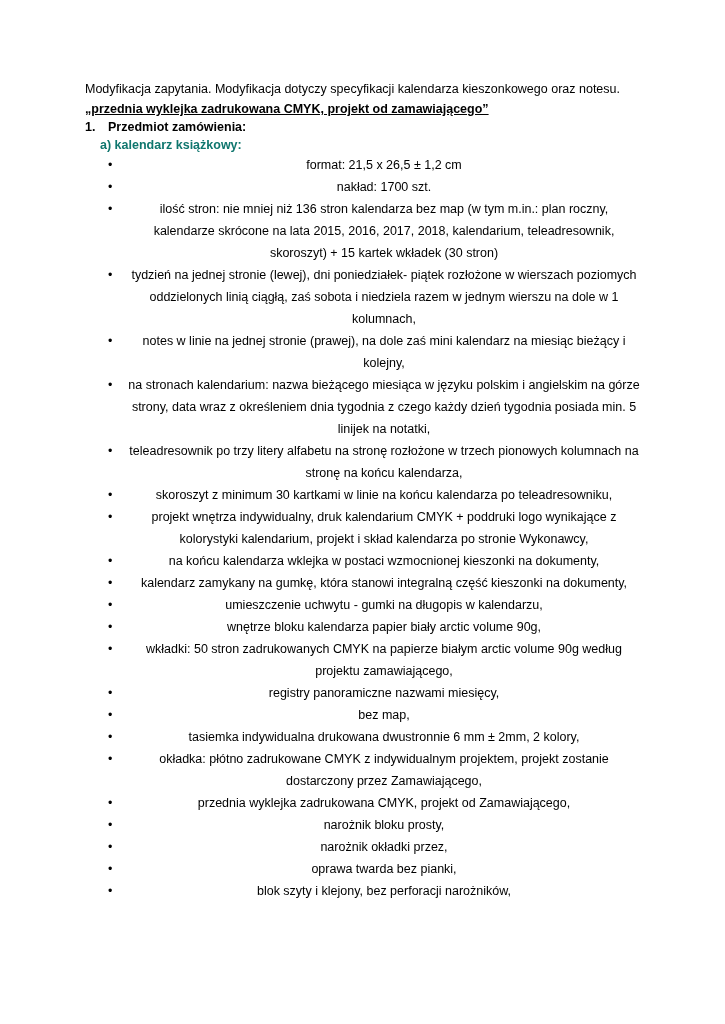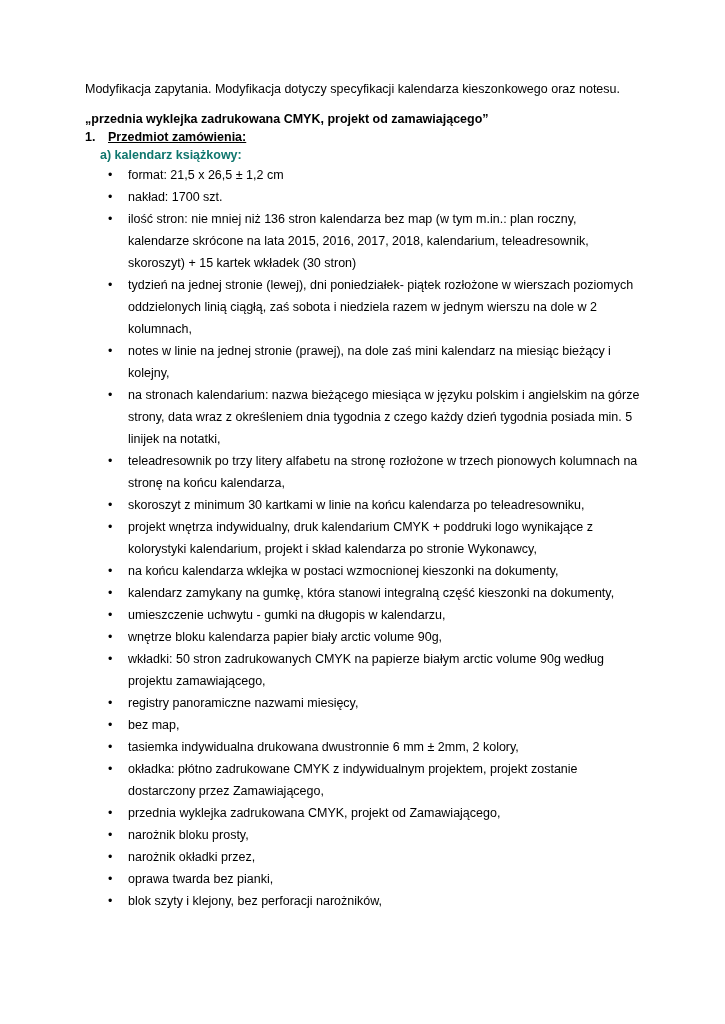--- a/index.html
+++ b/index.html
@@ -17,56 +17,57 @@
     font-family: "Liberation Sans", sans-serif;
     font-size: 12.5px;
     color: #000000;
     overflow: hidden;
   }
   .line {
     margin: 0;
     line-height: 18px;
   }
   .spaced {
-    margin-top: 12px;
+    margin-top: 2px;
+    text-decoration: underline;
   }
   .bold {
     font-weight: bold;
   }
   .section-heading {
     display: flex;
     line-height: 18px;
     font-weight: bold;
   }
   .sec-num {
     width: 23px;
     flex: 0 0 23px;
   }
   .sec-title {
-    text-decoration: underline;
   }
   .subsection {
     margin: 0 0 0 15px;
     line-height: 18px;
     font-weight: bold;
     color: #0f766e;
   }
   .bullets {
     margin-left: 23px;
   }
   .bullet-item {
     display: flex;
     line-height: 22px;
   }
   .bullet-glyph {
     flex: 0 0 20px;
     width: 20px;
   }
   .bullet-text {
     flex: 1;
+    text-align: center;
   }
 </style>
 </head>
 <body>
 
 <div class="page">
 
   <p class="line">Modyfikacja zapytania. Modyfikacja dotyczy specyfikacji kalendarza kieszonkowego oraz notesu.</p>
 
   <p class="line bold spaced">„przednia wyklejka zadrukowana CMYK, projekt od zamawiającego”</p>
@@ -92,21 +93,21 @@
         <span class="bullet-text">nakład: 1700 szt.</span>
       </div>
 
       <div class="bullet-item">
         <span class="bullet-glyph">•</span>
         <span class="bullet-text">ilość stron: nie mniej niż 136 stron kalendarza bez map (w tym m.in.: plan roczny, kalendarze skrócone na lata 2015, 2016, 2017, 2018, kalendarium, teleadresownik, skoroszyt) + 15 kartek wkładek (30 stron)</span>
       </div>
 
       <div class="bullet-item">
         <span class="bullet-glyph">•</span>
-        <span class="bullet-text">tydzień na jednej stronie (lewej), dni poniedziałek- piątek rozłożone w wierszach poziomych oddzielonych linią ciągłą, zaś sobota i niedziela razem w jednym wierszu na dole w 2 kolumnach,</span>
+        <span class="bullet-text">tydzień na jednej stronie (lewej), dni poniedziałek- piątek rozłożone w wierszach poziomych oddzielonych linią ciągłą, zaś sobota i niedziela razem w jednym wierszu na dole w 1 kolumnach,</span>
       </div>
 
       <div class="bullet-item">
         <span class="bullet-glyph">•</span>
         <span class="bullet-text">notes w linie na jednej stronie (prawej), na dole zaś mini kalendarz na miesiąc bieżący i kolejny,</span>
       </div>
 
       <div class="bullet-item">
         <span class="bullet-glyph">•</span>
         <span class="bullet-text">na stronach kalendarium: nazwa bieżącego miesiąca w języku polskim i angielskim na górze strony, data wraz z określeniem dnia tygodnia z czego każdy dzień tygodnia posiada min. 5 linijek na notatki,</span>

